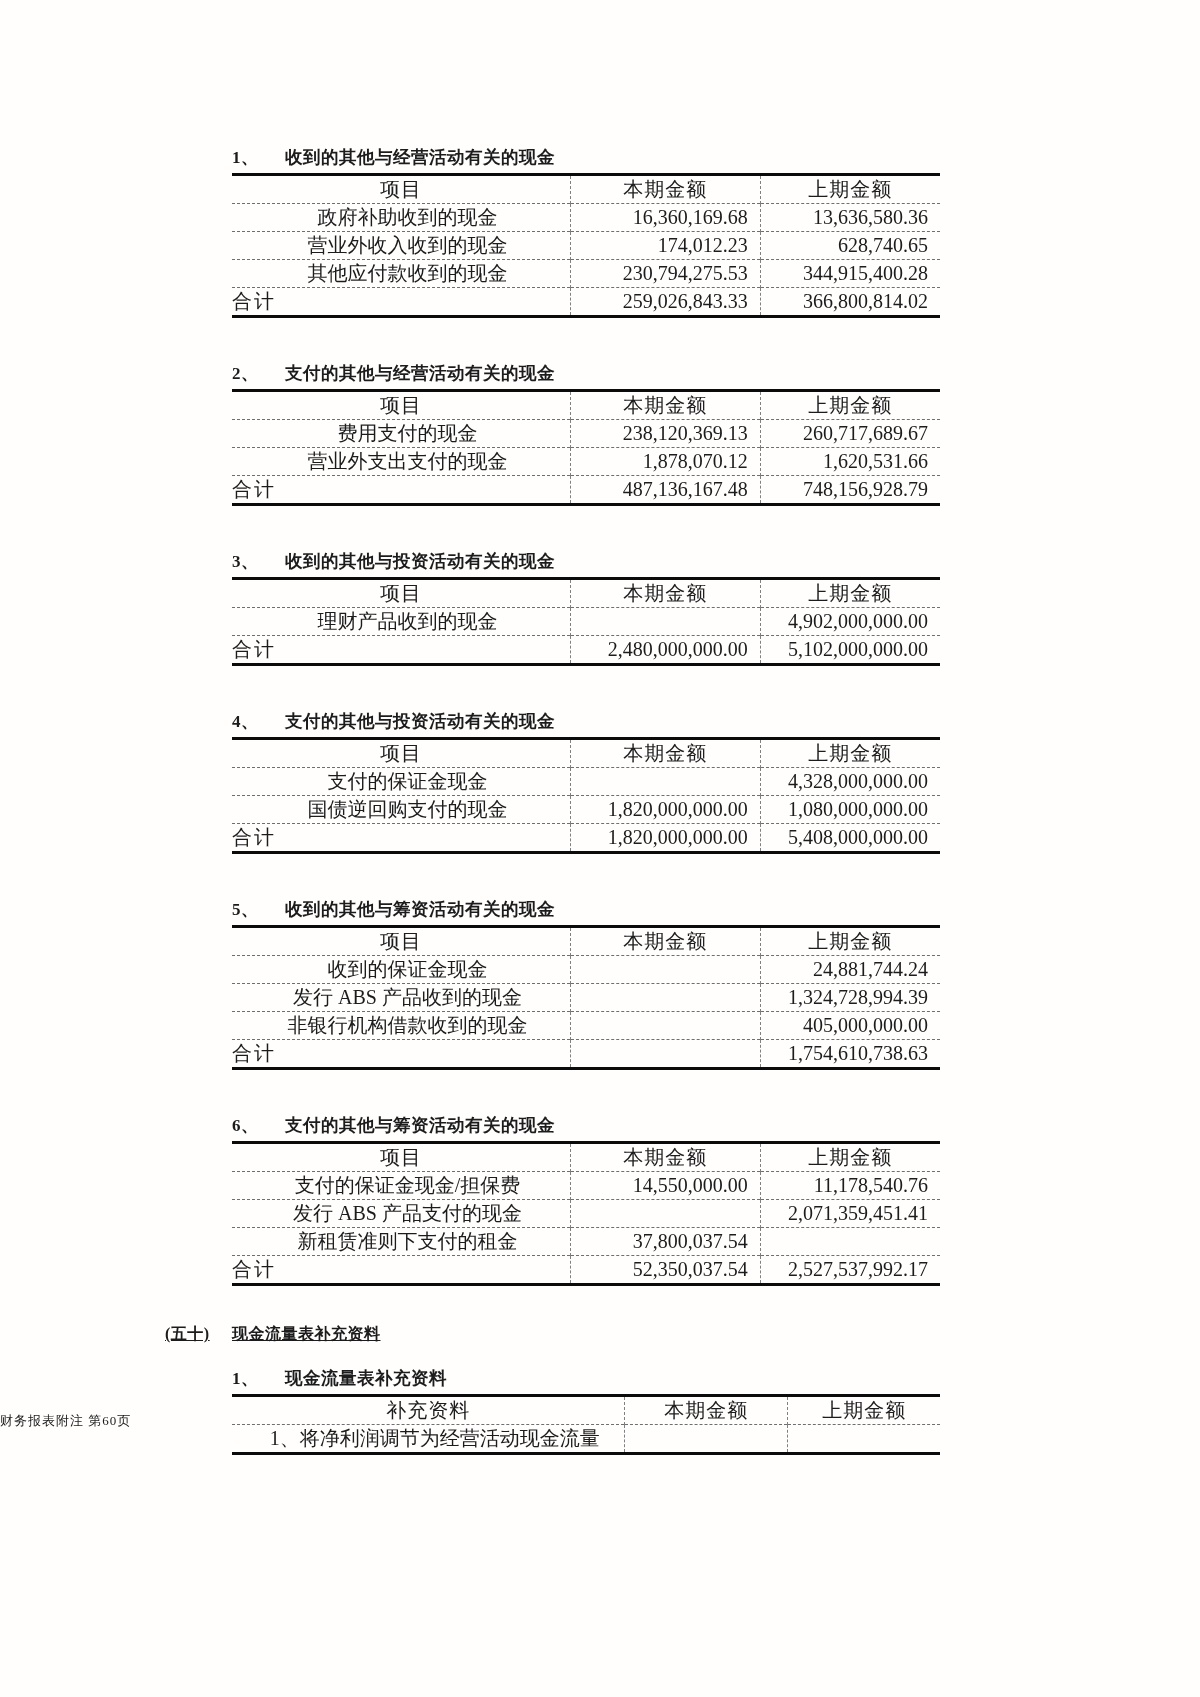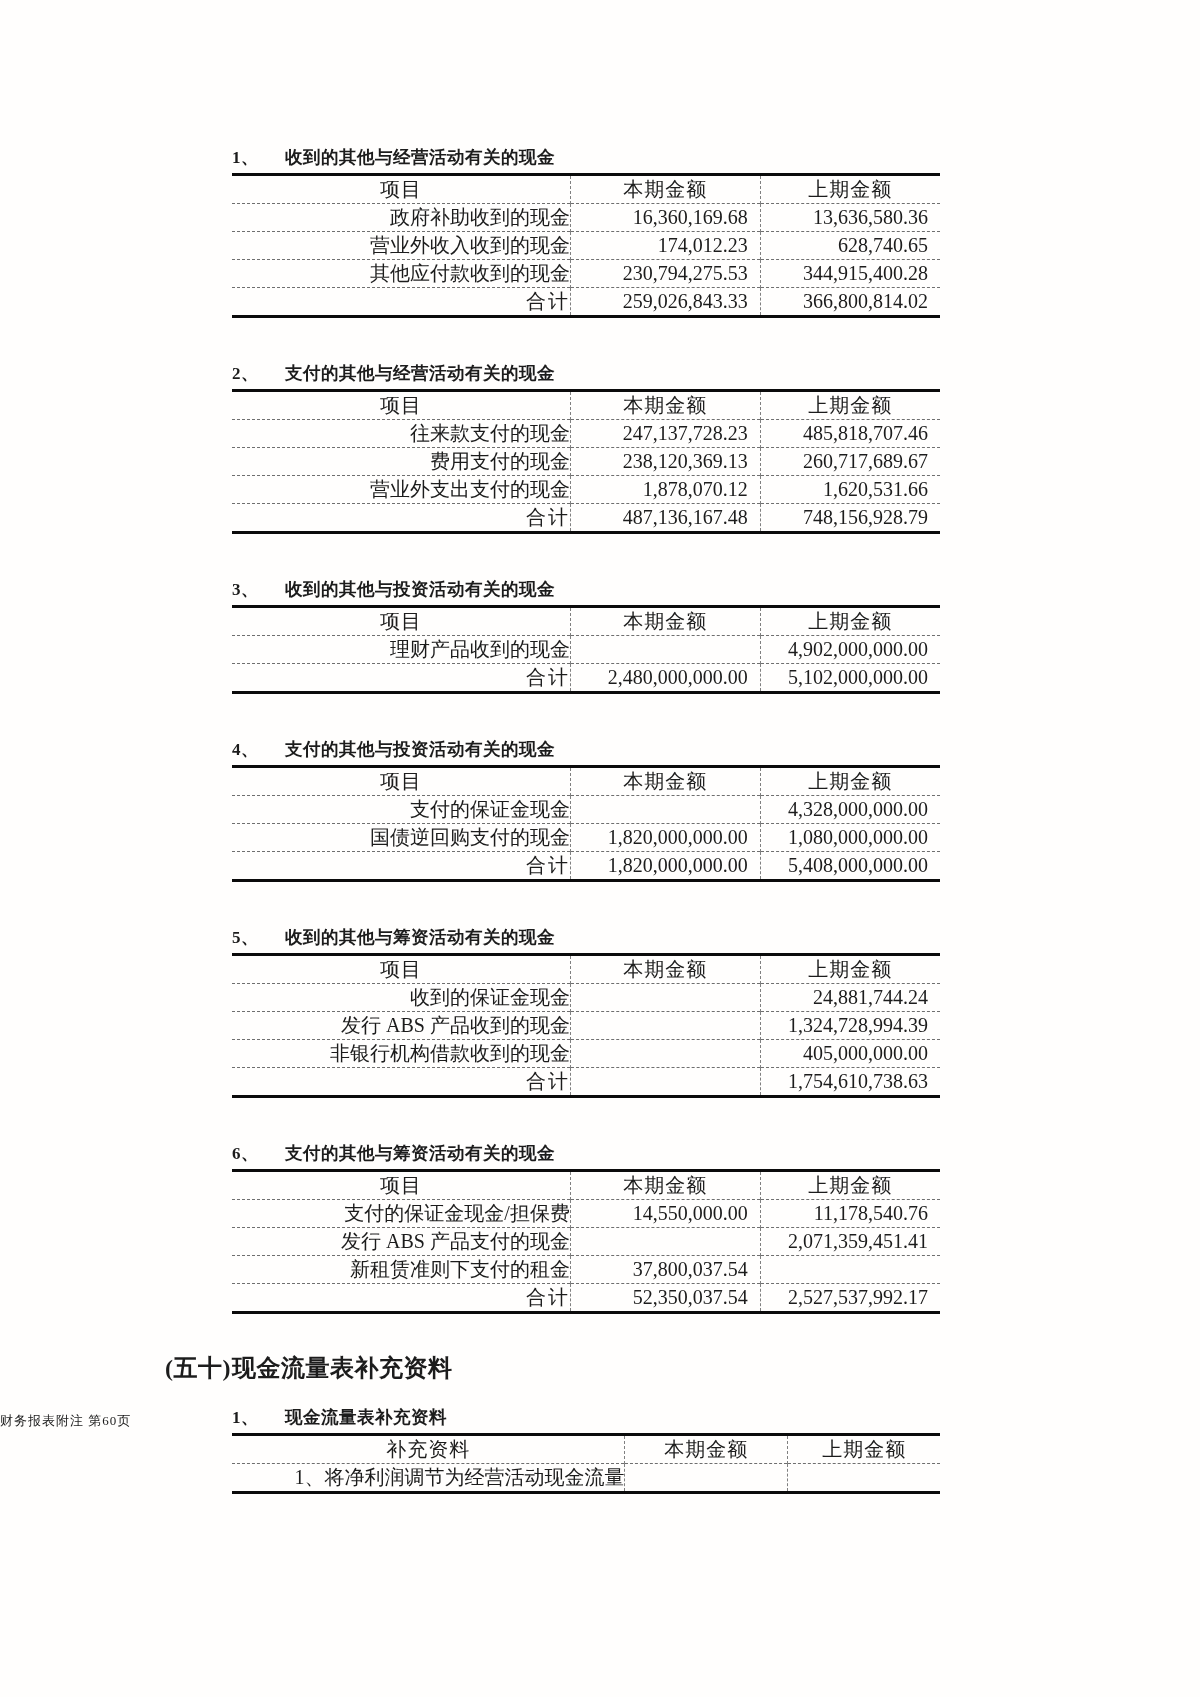--- a/index.html
+++ b/index.html
@@ -30,29 +30,29 @@
   col.c1 { width:47.8%; } col.c2 { width:26.8%; } col.c3 { width:25.4%; }
   .supplement col.c1 { width:55.5%; } .supplement col.c2 { width:23%; } .supplement col.c3 { width:21.5%; }
 
   th {
     font-weight:normal; text-align:center; height:25px; padding:0;
     letter-spacing:1px;
   }
   td { height:25px; padding:0; }
   tbody td, tbody th { border-top:1px dashed #6f6f6f; }
   th + th, td + td { border-left:1px dashed #808080; }
-  td.item  { text-align:right; padding-left:13px; }
+  td.item  { text-align:center; padding-left:13px; }
   td.num   { text-align:right; padding-right:12px; font-variant-numeric:tabular-nums;padding-left:24px; }
-  tr.total td.item { text-align:right; padding-left:0; letter-spacing:2px; }
+  tr.total td.item { text-align:left; padding-left:0; letter-spacing:2px; }
 
   
   .chapter-heading {
     display:flex; align-items:baseline; margin:38px 0 0 -67px;
     font-family:"Liberation Sans","DejaVu Sans",sans-serif;
-    font-weight:bold; font-size:24px; letter-spacing:0.5px;
+    font-weight:bold; font-size:16px; letter-spacing:0.5px;text-decoration:underline;
   }
   .chapter-num { width:67px; flex:0 0 67px; font-family:"Liberation Serif",serif; font-weight:bold; }
   #supplement-holder .tbl-section { margin-top:22px; }
 
   .page-footer {
     position:absolute; top:1412px; left:0; width:1140px; text-align:left;
     font-size:13px; letter-spacing:1px;
   }
 </style>
 </head>
@@ -116,25 +116,20 @@
               <col class="c3">
             </colgroup>
             <thead>
               <tr>
                 <th>项目</th>
                 <th>本期金额</th>
                 <th>上期金额</th>
               </tr>
             </thead>
             <tbody>
-              <tr>
-                <td class="item">往来款支付的现金</td>
-                <td class="num">247,137,728.23</td>
-                <td class="num">485,818,707.46</td>
-              </tr>
               <tr>
                 <td class="item">费用支付的现金</td>
                 <td class="num">238,120,369.13</td>
                 <td class="num">260,717,689.67</td>
               </tr>
               <tr>
                 <td class="item">营业外支出支付的现金</td>
                 <td class="num">1,878,070.12</td>
                 <td class="num">1,620,531.66</td>
               </tr>

